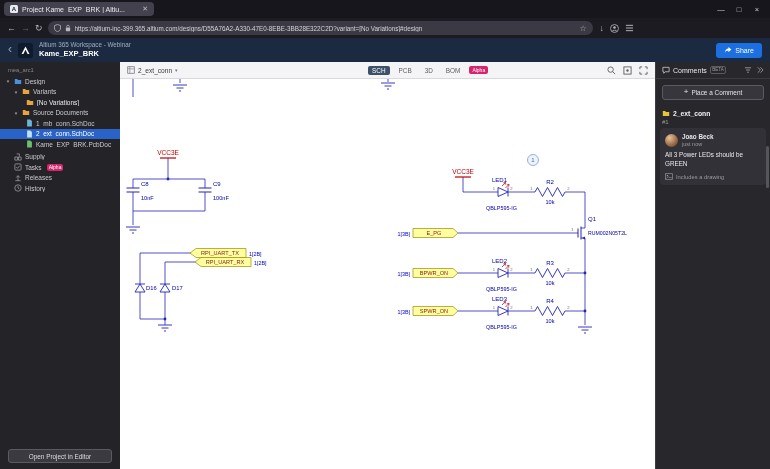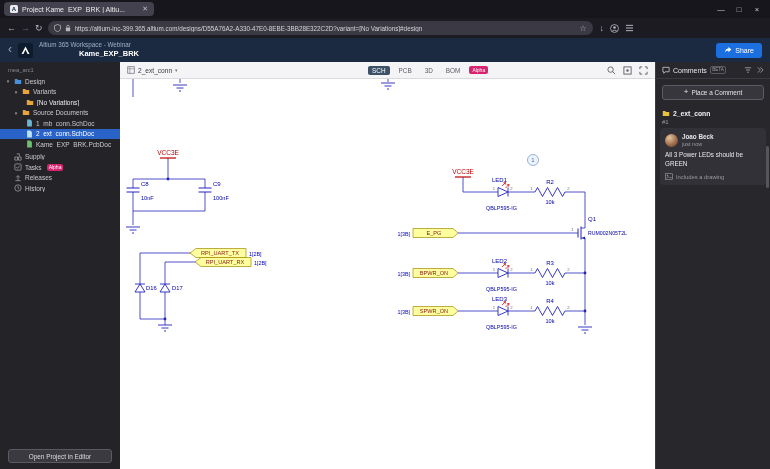--- a/index.html
+++ b/index.html
@@ -21,21 +21,21 @@
   .url-bar{width:545px;height:14px;background:#3b3a44;border-radius:7px;display:flex;align-items:center;padding:0 6px;gap:4px;font-size:6.3px;color:#c9c9cf;}
   .url-text{flex:1;white-space:nowrap;overflow:hidden;color:#d4d4da;}
   .star{font-size:8px;color:#b6b6bd;}
   .nav-right{display:flex;align-items:center;gap:6px;margin-left:2px;color:#b6b6bd;}
 
   
   .app-header{height:24px;background:#1b2a41;display:flex;align-items:center;gap:6px;padding:0 8px;color:#fff;}
   .hdr-back{font-size:12px;color:#8fa3bd;line-height:1;margin-top:-2px;}
   .hdr-titles{display:flex;flex-direction:column;line-height:1.25;}
   .hdr-workspace{font-size:6.3px;color:#9fb0c4;}
-  .hdr-project{font-size:7.5px;font-weight:bold;color:#fff;margin-left:40px;}
+  .hdr-project{font-size:7.5px;font-weight:bold;color:#fff;}
   .share-btn{margin-left:auto;height:15px;background:#1b6fe0;border:none;border-radius:3px;color:#fff;font-size:7px;display:flex;align-items:center;gap:3px;padding:0 8px;font-family:inherit;}
 
   
   .main{flex:1;display:flex;min-height:0;}
 
   
   .sidebar{width:120px;background:#242428;color:#c9c9ce;font-size:6.5px;position:relative;padding-top:3px;flex:0 0 auto;}
   .top-label{padding:2px 8px 3px;color:#86868d;font-size:5.8px;}
   .trow{display:flex;align-items:center;gap:3px;height:10.5px;padding-right:4px;}
   .trow .chev{font-size:5px;color:#9a9aa0;width:6px;text-align:center;flex:0 0 auto;}

